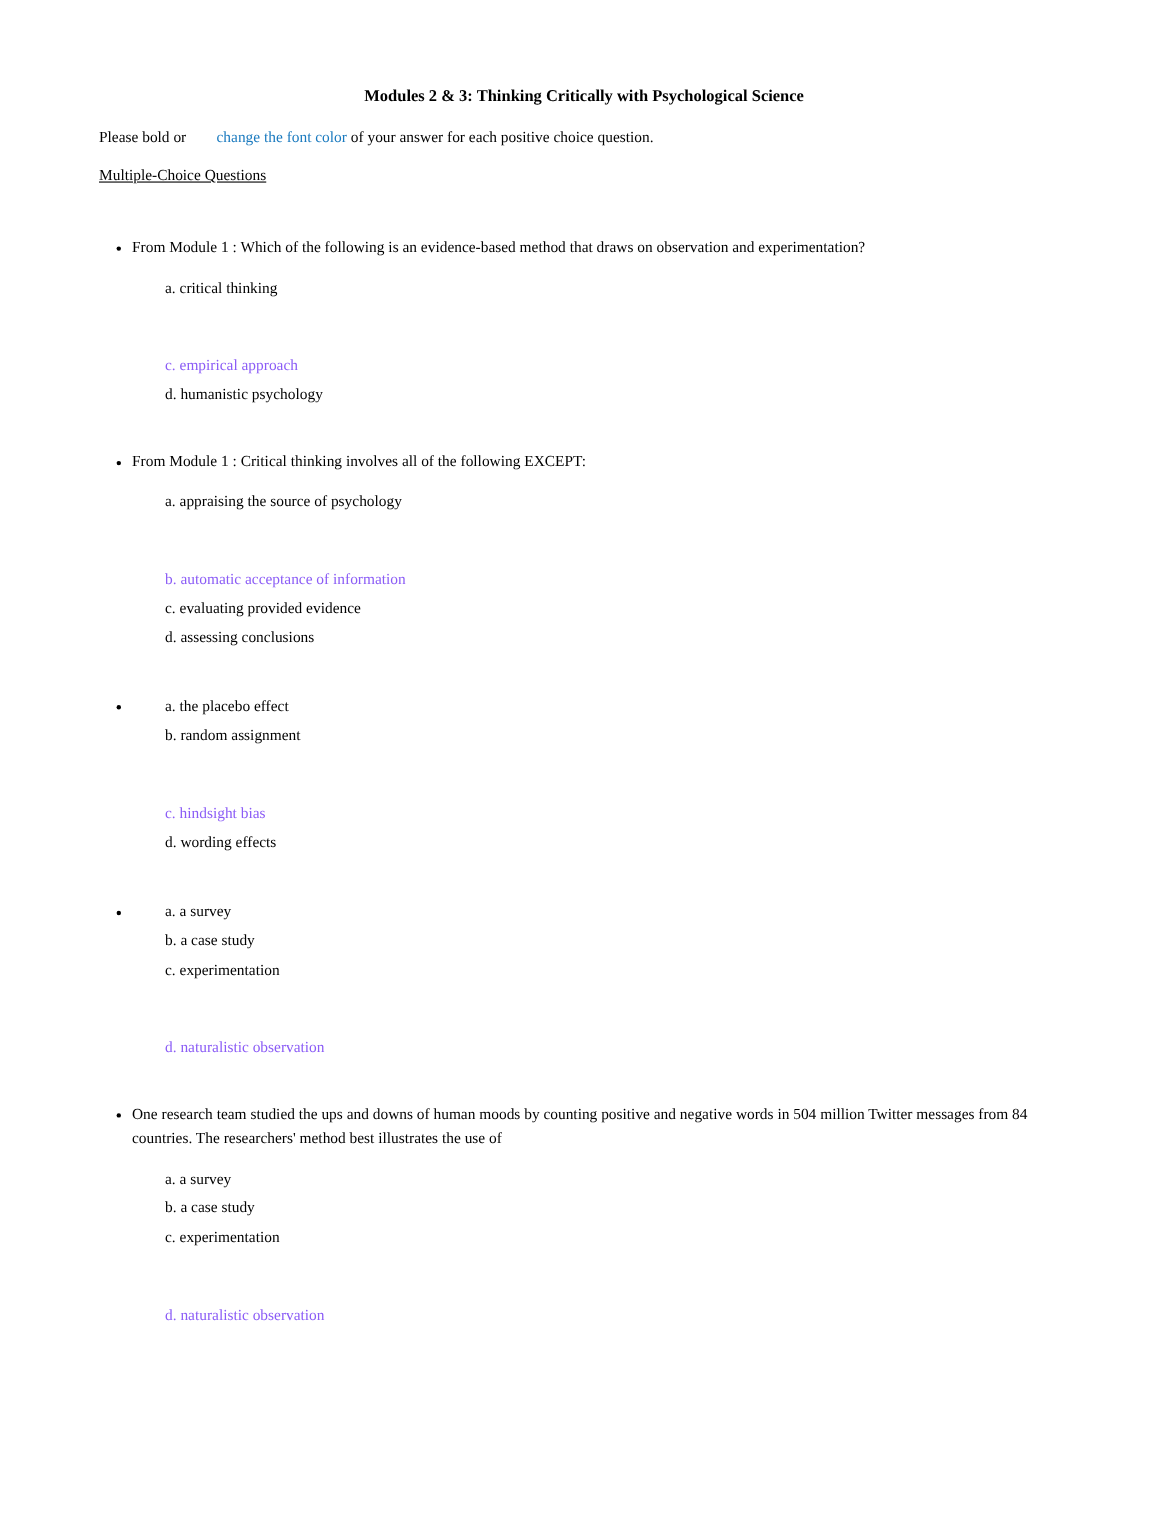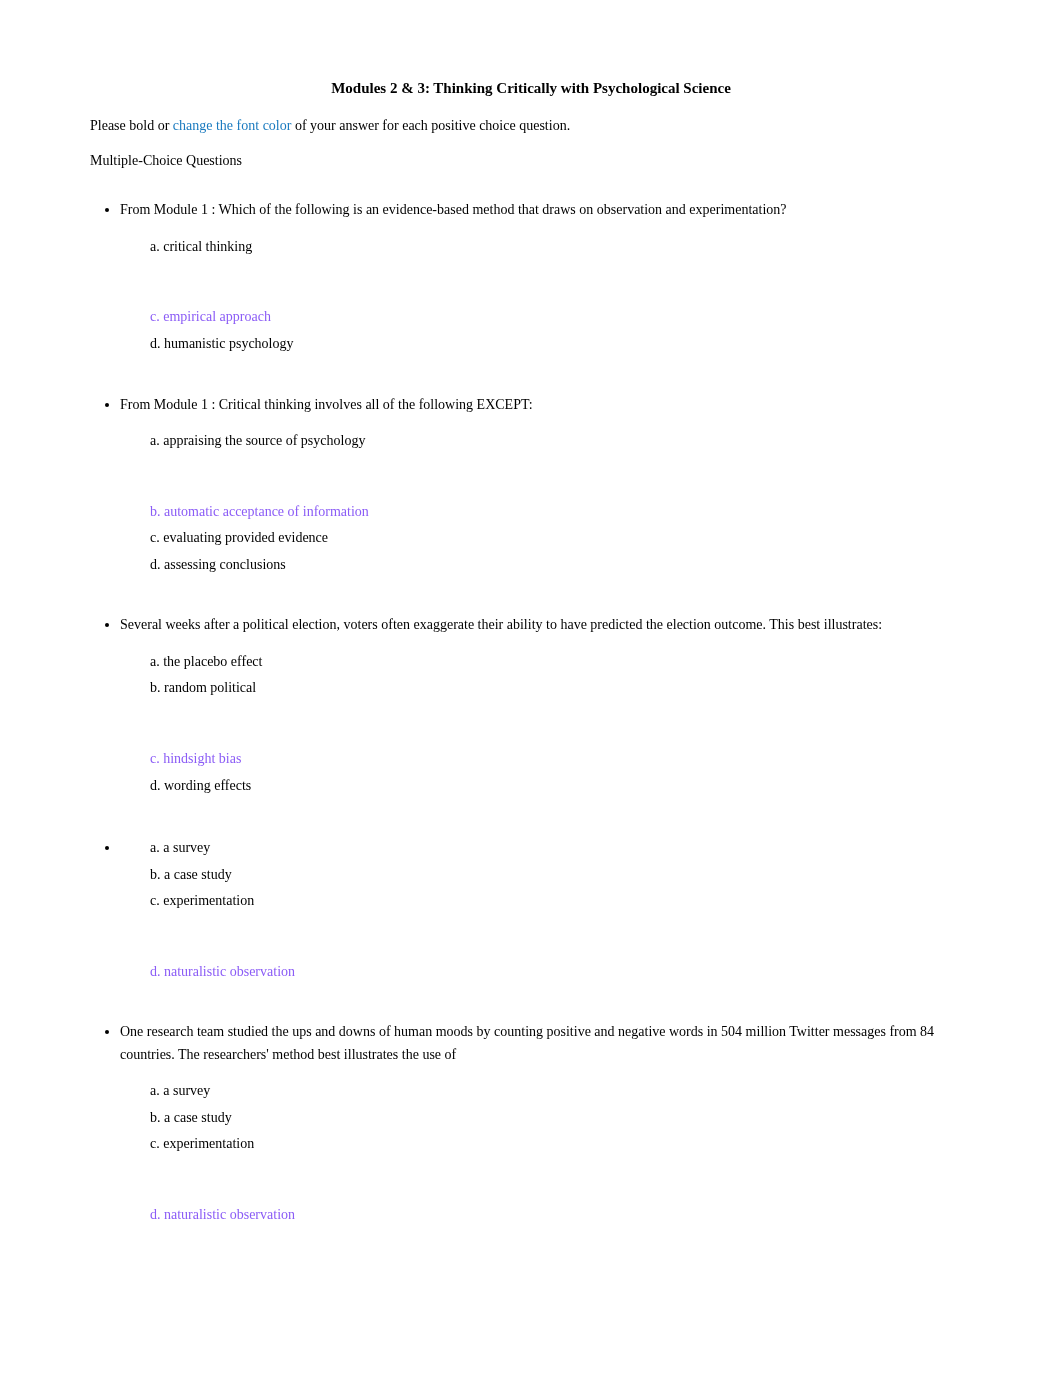--- a/index.html
+++ b/index.html
@@ -26,25 +26,27 @@
     }
 
     .instructions {
       font-size: 14px;
       margin-bottom: 16px;
       line-height: 1.6;
     }
 
     .highlight-blue {
       color: #1a7abf;
+      margin-left: 24px;
     }
 
     .section-heading {
       font-size: 14px;
-      margin-bottom: 30px;
+      margin-bottom: 46px;
+      text-decoration: underline;
     }
 
     .questions-list {
       list-style: disc;
       padding-left: 30px;
     }
 
     .question-item {
       margin-bottom: 36px;
     }
@@ -120,29 +122,28 @@
           <span>evaluating provided evidence</span>
         </li>
         <li>
           <span>d.</span>
           <span>assessing conclusions</span>
         </li>
       </ol>
     </li>
 
     <li class="question-item">
-      <p class="question-text">Several weeks after a political election, voters often exaggerate their ability to have predicted the election outcome. This best illustrates:</p>
       <ol class="answer-list">
         <li>
           <span>a.</span>
           <span>the placebo effect</span>
         </li>
         <li>
           <span>b.</span>
-          <span>random political</span>
+          <span>random assignment</span>
         </li>
         <li class="correct">
           <span>c.</span>
           <span>hindsight bias</span>
         </li>
         <li>
           <span>d.</span>
           <span>wording effects</span>
         </li>
       </ol>

